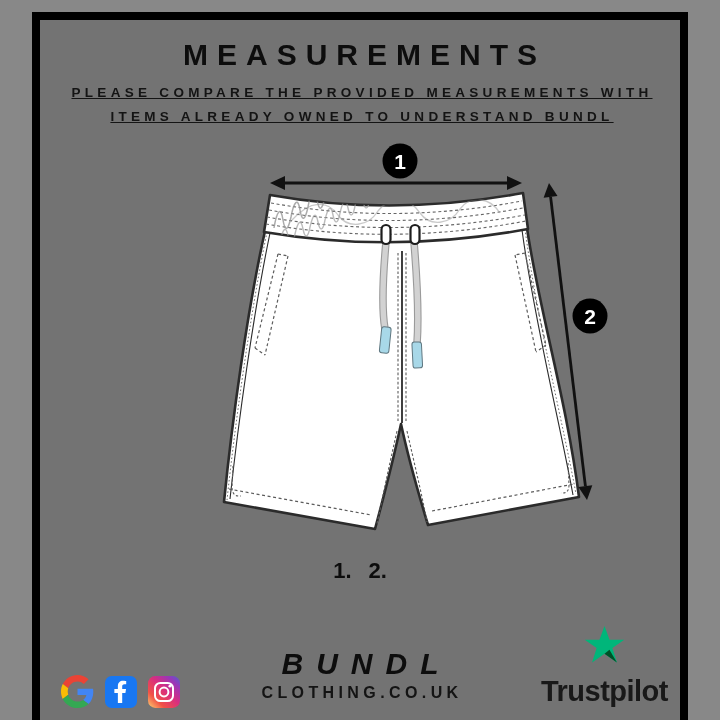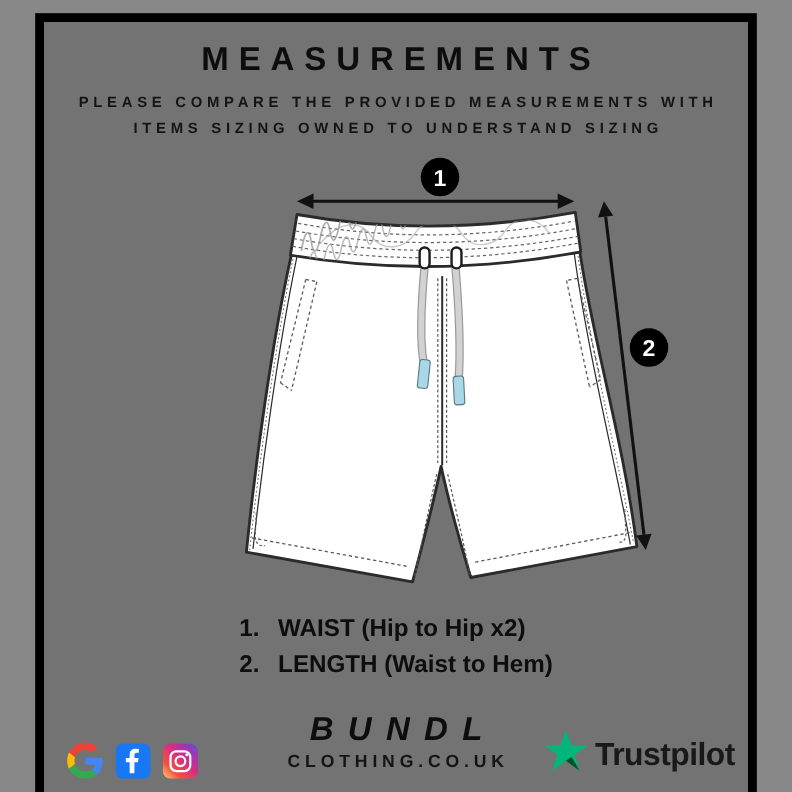--- a/index.html
+++ b/index.html
@@ -16,21 +16,21 @@
   }
   
   .header { position:absolute; top:18px; left:0; width:100%; text-align:center; }
   .title {
     font-size:30px; font-weight:700; letter-spacing:9px; padding-left:9px;
     color:#0d0d0d;
   }
   .subtitle {
     margin-top:9px;
     font-size:13.5px; font-weight:700; letter-spacing:4.3px; padding-left:4px;
-    line-height:1.75; color:#141414;
+    line-height:1.75; color:#141414;text-decoration:underline;
   }
   
   .diagram-svg { position:absolute; left:0; top:0; width:720px; height:720px; }
   
   .legend { position:absolute; top:538px; left:0; width:100%; text-align:center; }
   .legend-grid {
     display:inline-grid; grid-template-columns:auto auto;
     column-gap:17px; row-gap:7px;
   }
   .legend-num  { font-size:22px; font-weight:700; text-align:right; color:#0d0d0d; }
@@ -42,33 +42,33 @@
   .brand { position:absolute; left:50%; transform:translateX(-50%); bottom:22px; text-align:center; }
   .brand-name {
     font-size:30px; font-weight:700; letter-spacing:13px; padding-left:13px;
     color:#0d0d0d; line-height:1;font-style:italic;
   }
   .brand-tagline {
     margin-top:5px;
     font-size:16px; font-weight:700; letter-spacing:4.4px; padding-left:4px;
     color:#141414;
   }
-  .trustpilot { position:absolute; right:12px; bottom:16px; display:flex; align-items:center; gap:6px; }
+  .trustpilot { position:absolute; right:12px; bottom:16px; display:flex; align-items:center; gap:6px;flex-direction:column; }
   .trustpilot-label { font-size:29px; font-weight:600; letter-spacing:-0.5px; color:#191919; }
 </style>
 </head>
 <body>
 
 <div class="frame">
 
   <div class="header">
     <div class="title">MEASUREMENTS</div>
     <div class="subtitle">
       <span>PLEASE COMPARE THE PROVIDED MEASUREMENTS WITH</span><br>
-      <span>ITEMS SIZING OWNED TO UNDERSTAND SIZING</span>
+      <span>ITEMS ALREADY OWNED TO UNDERSTAND BUNDL</span>
     </div>
   </div>
 
   <svg class="diagram-svg" viewBox="0 0 720 720">
     <defs>
       <clipPath id="waistband-clip">
         <path d="M230,175 Q353,197 483,173 L488,209 Q353,234 224,212 Z"></path>
       </clipPath>
     </defs>
 
@@ -148,23 +148,21 @@
 
     <g>
       <circle cx="550" cy="296" r="17.5" fill="#000"></circle>
       <text x="550" y="304" text-anchor="middle" font-family="Liberation Sans, sans-serif" font-size="21" font-weight="700" fill="#ffffff">2</text>
     </g>
   </svg>
 
   <div class="legend">
     <div class="legend-grid">
       <span class="legend-num">1.</span>
-      <span class="legend-label">WAIST (Hip to Hip x2)</span>
       <span class="legend-num">2.</span>
-      <span class="legend-label">LENGTH (Waist to Hem)</span>
     </div>
   </div>
 
   <div class="footer">
 
     <div class="social">
 
       <span title="Google">
         <svg width="33" height="33" viewBox="0 0 48 48">
           <path fill="#EA4335" d="M24 9.5c3.54 0 6.71 1.22 9.21 3.6l6.85-6.85C35.9 2.38 30.47 0 24 0 14.62 0 6.51 5.38 2.56 13.22l7.98 6.19C12.43 13.72 17.74 9.5 24 9.5z"></path>

